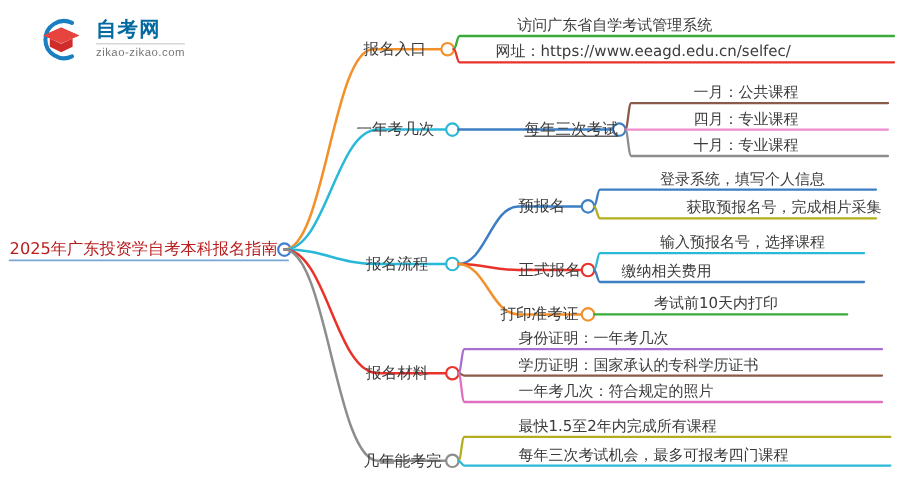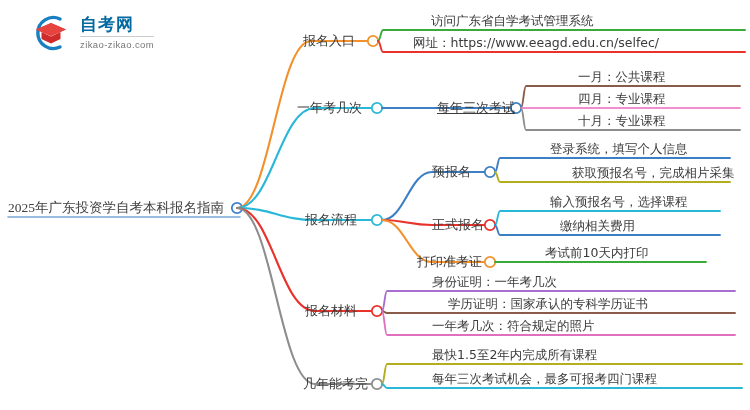--- a/index.html
+++ b/index.html
@@ -18,21 +18,21 @@
   .logo{position:absolute;left:30px;top:12px;display:flex;align-items:center;}
   .logo-mark{position:relative;width:42px;height:42px;}
   .logo-text{margin-left:8px;display:flex;flex-direction:column;justify-content:center;}
   .logo-cn{font-size:17px;font-weight:bold;color:#0369a1;line-height:1.05;letter-spacing:1px;}
   .logo-en{font-size:9.5px;color:#777;letter-spacing:.4px;margin-top:3px;
            border-top:1px solid #ccc;padding-top:2px;}
 
   
   .lbl{position:absolute;white-space:nowrap;color:#3b3b3b;
        font-family:"DejaVu Sans","Liberation Sans",sans-serif;}
-  .root-lbl{font-size:13.5px;color:#404040;font-family:Liberation Serif, serif;}
+  .root-lbl{font-size:13.5px;color:#b91c1c;}
   .l1{font-size:13px;}
   .l2{font-size:13px;}
   .l3{font-size:12.5px;}
 </style>
 </head>
 <body>
 
 <div id="stage">
 
   <div class="logo">
@@ -99,25 +99,25 @@
       <div class="lbl l2" style="left: 437px; top: 99px; text-decoration: underline;">每年三次考试</div>
       <div class="lbl l3" style="left: 578px; top: 69px;">一月：公共课程</div>
       <div class="lbl l3" style="left: 578px; top: 91px;">四月：专业课程</div>
       <div class="lbl l3" style="left: 578px; top: 113px;">十月：专业课程</div>
       <div class="lbl l1" style="left: 305px; top: 211px;">报名流程</div>
       <div class="lbl l2" style="left: 432px; top: 163px;">预报名</div>
       <div class="lbl l3" style="left: 550px; top: 141px;">登录系统，填写个人信息</div>
       <div class="lbl l3" style="left: 572px; top: 165px;">获取预报名号，完成相片采集</div>
       <div class="lbl l2" style="left: 432px; top: 216px;">正式报名</div>
       <div class="lbl l3" style="left: 550px; top: 194px;">输入预报名号，选择课程</div>
-      <div class="lbl l3" style="left: 560px; top: 218px;">缴纳相关费用</div>
+      <div class="lbl l3" style="left: 518px; top: 218px;">缴纳相关费用</div>
       <div class="lbl l2" style="left: 417px; top: 253px;">打印准考证</div>
       <div class="lbl l3" style="left: 545px; top: 245px; text-align: right;">考试前10天内打印</div>
       <div class="lbl l1" style="left: 305px; top: 302px;">报名材料</div>
       <div class="lbl l3" style="left: 432px; top: 274px;">身份证明：一年考几次</div>
-      <div class="lbl l3" style="left: 432px; top: 296px; margin-left: 16px;">学历证明：国家承认的专科学历证书</div>
+      <div class="lbl l3" style="left: 432px; top: 296px;">学历证明：国家承认的专科学历证书</div>
       <div class="lbl l3" style="left: 432px; top: 318px;">一年考几次：符合规定的照片</div>
       <div class="lbl l1" style="left: 303px; top: 375px;">几年能考完</div>
       <div class="lbl l3" style="left: 432px; top: 347px;">最快1.5至2年内完成所有课程</div>
       <div class="lbl l3" style="left: 432px; top: 371px;">每年三次考试机会，最多可报考四门课程</div>
     </div>
 
 </div>
 
 </body></html>

